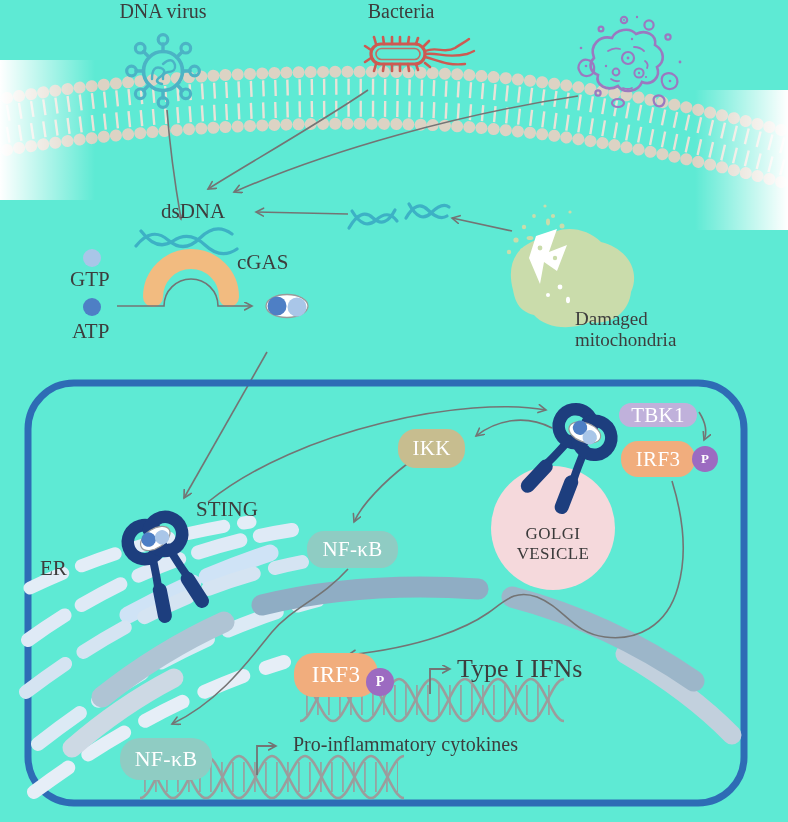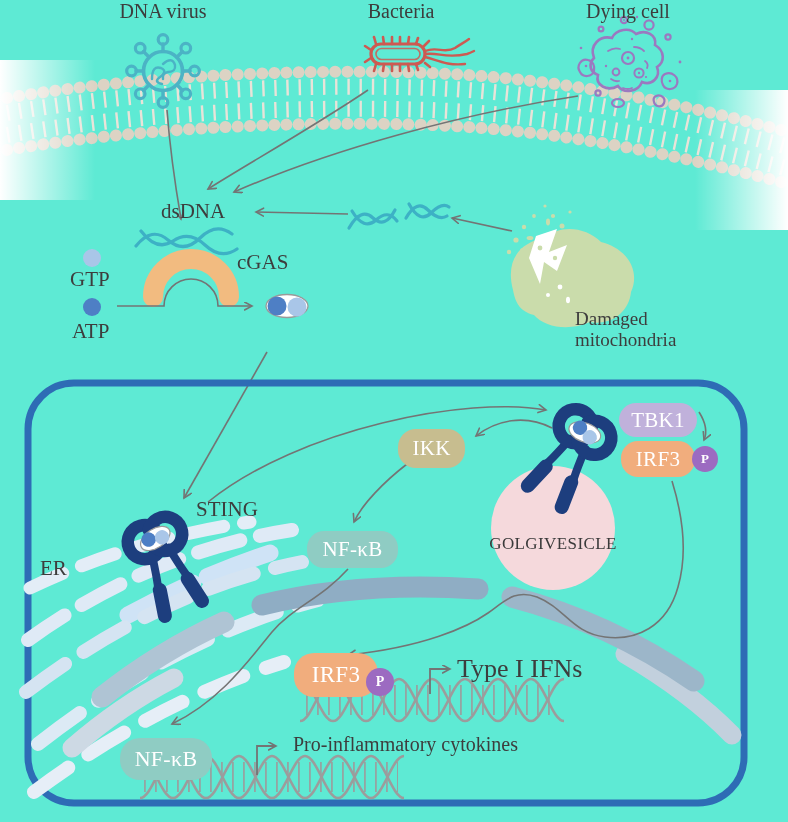--- a/index.html
+++ b/index.html
@@ -5,21 +5,21 @@
   html,body{margin:0;padding:0;background:#ffffff;}
   #stage{position:relative;width:788px;height:822px;background:#5eead4;overflow:hidden;
          font-family:Liberation Serif, serif;color:#3d3d3d;}
   #art{position:absolute;left:0;top:0;}
   .lbl{position:absolute;color:#3d3d3d;font-size:20px;line-height:1.12;white-space:nowrap;}
   .ctr{text-align:center;}
   .pill{position:absolute;display:flex;align-items:center;justify-content:center;
         color:#ffffff;font-size:21px;letter-spacing:.3px;}
   .pcirc{position:absolute;border-radius:50%;display:flex;align-items:center;justify-content:center;
          color:#fff;font-weight:bold;font-size:13px;}
-  .golgi-txt{position:absolute;display:flex;flex-direction:row;align-items:center;justify-content:center;
+  .golgi-txt{position:absolute;display:flex;flex-direction:column;align-items:center;justify-content:center;
              color:#3a3a3a;font-size:17px;line-height:1.18;letter-spacing:.4px;}
 </style>
 </head>
 <body>
 
 <div id="stage">
 
 <svg id="art" width="788" height="822" viewBox="0 0 788 822">
   <defs>
     <marker id="ah" markerUnits="userSpaceOnUse" markerWidth="13" markerHeight="12" refX="8.5" refY="4.5" orient="auto">
@@ -243,40 +243,39 @@
   <path d="M407,464 C385,481 362,504 354,522" fill="none" stroke="#747474" stroke-width="1.6" marker-end="url(#ah)"></path>
   <path d="M699,412 C706,423 707,433 704,440" fill="none" stroke="#747474" stroke-width="1.6" marker-end="url(#ah)"></path>
   <path d="M348,569 C322,598 292,608 272,632 C252,656 222,700 172,724" fill="none" stroke="#747474" stroke-width="1.6" marker-end="url(#ah)"></path>
   <path d="M672,481 C684,520 687,556 678,587 C667,627 636,641 605,637 C572,633 565,608 537,597 C515,589 505,601 488,613 C468,627 424,647 348,655" fill="none" stroke="#747474" stroke-width="1.6" marker-end="url(#ah)"></path>
   <path d="M430,694 L430,669 L450,669" fill="none" stroke="#747474" stroke-width="1.8" marker-end="url(#ah)"></path>
   <path d="M257,775 L257,746 L276,746" fill="none" stroke="#747474" stroke-width="1.8" marker-end="url(#ah)"></path>
 </svg>
 
 <div class="lbl ctr" style="left:93px;top:0px;width:140px;">DNA virus</div>
 <div class="lbl ctr" style="left:331px;top:0px;width:140px;">Bacteria</div>
-<div class="lbl ctr" style="left:558px;top:0px;width:140px;">Dying cell</div>
 
 <div class="lbl" style="left:161px;top:200px;font-size:21px;">dsDNA</div>
 <div class="lbl" style="left:237px;top:251px;font-size:21px;">cGAS</div>
 <div class="lbl" style="left:70px;top:268px;font-size:21px;">GTP</div>
 <div class="lbl" style="left:72px;top:320px;font-size:21px;">ATP</div>
 
 <div class="lbl" style="left:575px;top:308px;font-size:19px;">
   <div>Damaged</div>
   <div>mitochondria</div>
 </div>
 
 <div class="lbl" style="left:196px;top:498px;font-size:21px;">STING</div>
 <div class="lbl" style="left:40px;top:557px;font-size:21px;">ER</div>
 <div class="lbl" style="left:457px;top:654px;font-size:26px;">Type I IFNs</div>
 <div class="lbl" style="left:293px;top:733px;font-size:20px;">Pro-inflammatory cytokines</div>
 
 <div class="pill" style="left:398px;top:429px;width:67px;height:39px;border-radius:18px;background:#c7bd8f;">IKK</div>
 <div class="pill" style="left:307px;top:531px;width:91px;height:37px;border-radius:17px;background:#8fccc3;">NF-κB</div>
-<div class="pill" style="left:619px;top:403px;width:78px;height:34px;border-radius:17px;background:#c0b1db;">TBK1</div>
+<div class="pill" style="left:619px;top:403px;width:78px;height:24px;border-radius:17px;background:#c0b1db;">TBK1</div>
 <div class="pill" style="left:621px;top:441px;width:74px;height:36px;border-radius:17px;background:#f1ad7d;">IRF3</div>
 <div class="pcirc" style="left:692px;top:446px;width:26px;height:26px;background:#9c6bc1;">P</div>
 
 <div class="golgi-txt" style="left:491px;top:466px;width:124px;height:124px;transform:translateY(16px);">
   <div>GOLGI</div>
   <div>VESICLE</div>
 </div>
 
 <div class="pill" style="left:294px;top:653px;width:84px;height:44px;border-radius:20px;background:#f1ad7d;font-size:23px;">IRF3</div>
 <div class="pcirc" style="left:366px;top:668px;width:28px;height:28px;background:#9c6bc1;font-size:14px;">P</div>

